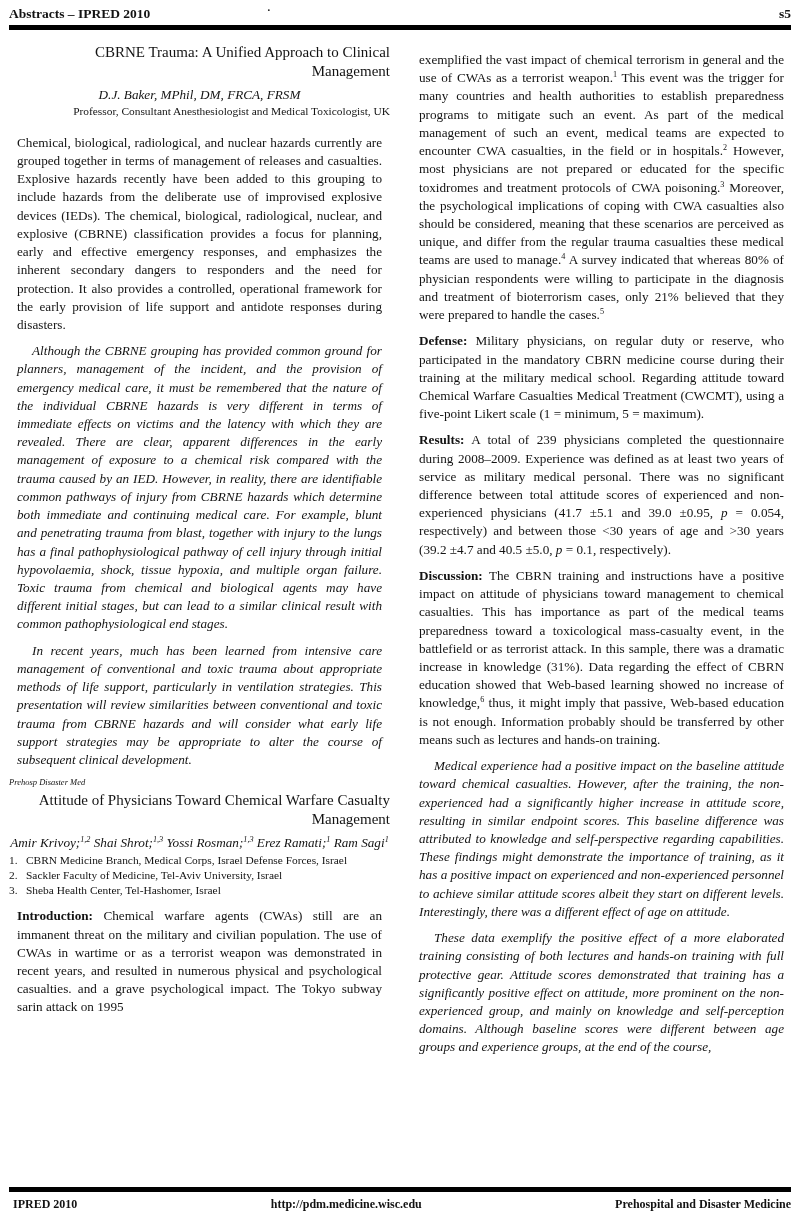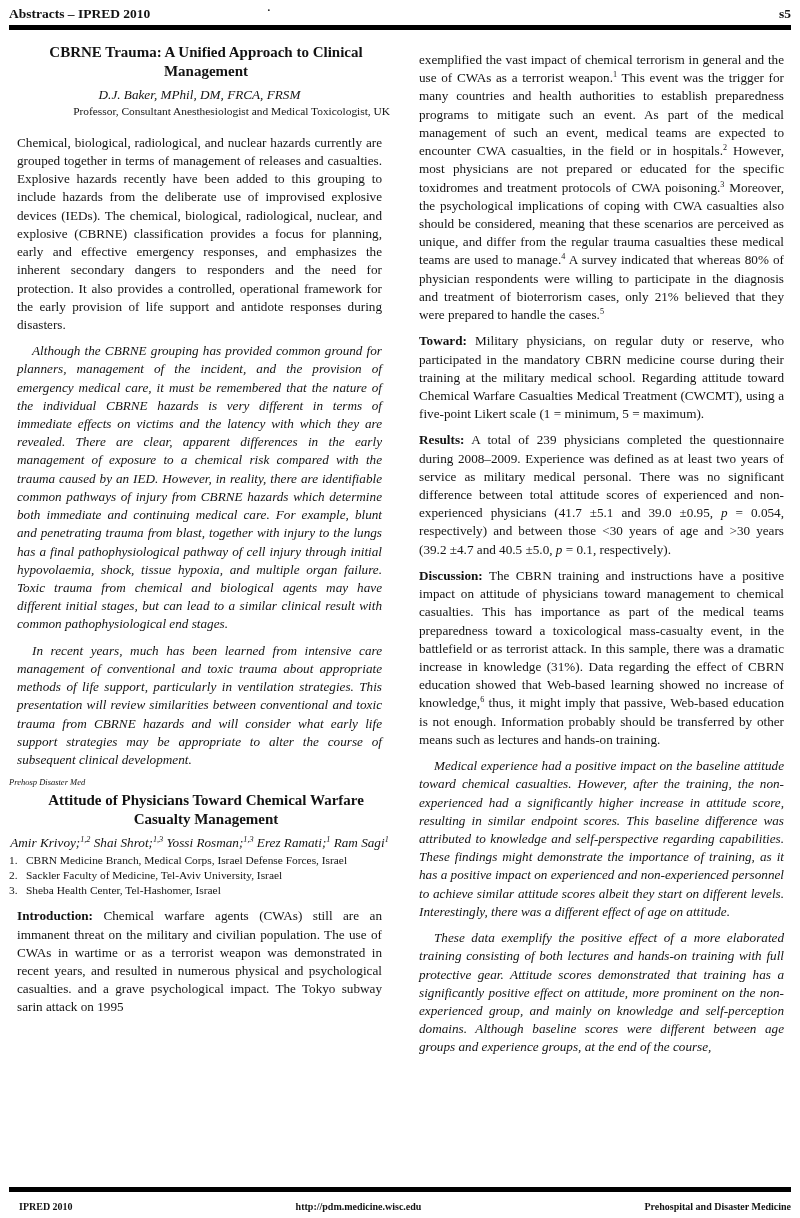--- a/index.html
+++ b/index.html
@@ -25,22 +25,22 @@
 
   
   .columns { display:flex; gap:21px; margin-top:13px; }
   .col {
     width:381px; flex:0 0 381px;
     font-size:13.2px; line-height:1.38; text-align:justify;
   }
   sup { font-size:0.62em; line-height:0; vertical-align:super; }
 
   h2.abs-title {
-    font-size:15px; line-height:1.26; font-weight:bold;
-    text-align:center; margin:0 0 5px 13px;
+    font-size:15px; line-height:1.26; font-weight:normal;
+    text-align:right; margin:0 0 5px 13px;
   }
   .authors {
     font-style:italic; font-size:13.2px; line-height:1.3;
     text-align:center; margin-bottom:1px;
   }
   .affiliation1 {
     font-size:11.4px; line-height:1.3; text-align:right; margin-bottom:15px;
   }
   p.bodytxt { margin:8px; }
   p.indent { text-indent:15px;font-style:italic; }
@@ -55,23 +55,23 @@
   ol.affils {
     list-style:none; font-size:11.4px; line-height:1.3;
     text-align:left; margin:2px 0 10px 0;
   }
   ol.affils li { position:relative; padding-left:17px; }
   ol.affils li .num { position:absolute; left:0; }
 
   
   .footer-rule { position:absolute; left:9px; right:9px; bottom:26px; height:5px; background:#000; }
   .footer {
-    position:absolute; left:19px; right:9px; bottom:6px;
+    position:absolute; left:13px; right:9px; bottom:6px;
     display:flex; justify-content:space-between; align-items:baseline;
-    font-weight:bold; font-size:10px;
+    font-weight:bold; font-size:12px;
   }
   .footer .center-url { font-weight:bold; }
 </style>
 </head>
 <body>
 
 <div class="page">
 
   <div class="header">
     <span>Abstracts – IPRED 2010</span>
@@ -109,21 +109,21 @@
           <span class="num">3.</span>
           <span>Sheba Health Center, Tel-Hashomer, Israel</span>
         </li>
       </ol>
 
       <p class="bodytxt"><b>Introduction:</b> Chemical warfare agents (CWAs) still are an immanent threat on the military and civilian population. The use of CWAs in wartime or as a terrorist weapon was demonstrated in recent years, and resulted in numerous physical and psychological casualties. and a grave psychological impact. The Tokyo subway sarin attack on 1995</p>
     </div>
 
     <div class="col">
       <p class="bodytxt">exemplified the vast impact of chemical terrorism in general and the use of CWAs as a terrorist weapon.<sup>1</sup> This event was the trigger for many countries and health authorities to establish preparedness programs to mitigate such an event. As part of the medical management of such an event, medical teams are expected to encounter CWA casualties, in the field or in hospitals.<sup>2</sup> However, most physicians are not prepared or educated for the specific toxidromes and treatment protocols of CWA poisoning.<sup>3</sup> Moreover, the psychological implications of coping with CWA casualties also should be considered, meaning that these scenarios are perceived as unique, and differ from the regular trauma casualties these medical teams are used to manage.<sup>4</sup> A survey indicated that whereas 80% of physician respondents were willing to participate in the diagnosis and treatment of bioterrorism cases, only 21% believed that they were prepared to handle the cases.<sup>5</sup></p>
-      <p class="bodytxt"><b>Toward:</b> Military physicians, on regular duty or reserve, who participated in the mandatory CBRN medicine course during their training at the military medical school. Regarding attitude toward Chemical Warfare Casualties Medical Treatment (CWCMT), using a five-point Likert scale (1 = minimum, 5 = maximum).</p>
+      <p class="bodytxt"><b>Defense:</b> Military physicians, on regular duty or reserve, who participated in the mandatory CBRN medicine course during their training at the military medical school. Regarding attitude toward Chemical Warfare Casualties Medical Treatment (CWCMT), using a five-point Likert scale (1 = minimum, 5 = maximum).</p>
       <p class="bodytxt"><b>Results:</b> A total of 239 physicians completed the questionnaire during 2008–2009. Experience was defined as at least two years of service as military medical personal. There was no significant difference between total attitude scores of experienced and non-experienced physicians (41.7 ±5.1 and 39.0 ±0.95, <i>p</i> = 0.054, respectively) and between those &lt;30 years of age and &gt;30 years (39.2 ±4.7 and 40.5 ±5.0, <i>p</i> = 0.1, respectively).</p>
       <p class="bodytxt"><b>Discussion:</b> The CBRN training and instructions have a positive impact on attitude of physicians toward management to chemical casualties. This has importance as part of the medical teams preparedness toward a toxicological mass-casualty event, in the battlefield or as terrorist attack. In this sample, there was a dramatic increase in knowledge (31%). Data regarding the effect of CBRN education showed that Web-based learning showed no increase of knowledge,<sup>6</sup> thus, it might imply that passive, Web-based education is not enough. Information probably should be transferred by other means such as lectures and hands-on training.</p>
       <p class="bodytxt indent">Medical experience had a positive impact on the baseline attitude toward chemical casualties. However, after the training, the non-experienced had a significantly higher increase in attitude score, resulting in similar endpoint scores. This baseline difference was attributed to knowledge and self-perspective regarding capabilities. These findings might demonstrate the importance of training, as it has a positive impact on experienced and non-experienced personnel to achieve similar attitude scores albeit they start on different levels. Interestingly, there was a different effect of age on attitude.</p>
       <p class="bodytxt indent">These data exemplify the positive effect of a more elaborated training consisting of both lectures and hands-on training with full protective gear. Attitude scores demonstrated that training has a significantly positive effect on attitude, more prominent on the non-experienced group, and mainly on knowledge and self-perception domains. Although baseline scores were different between age groups and experience groups, at the end of the course,</p>
     </div>
 
   </div>
 
   <div class="footer-rule"></div>
   <div class="footer">

